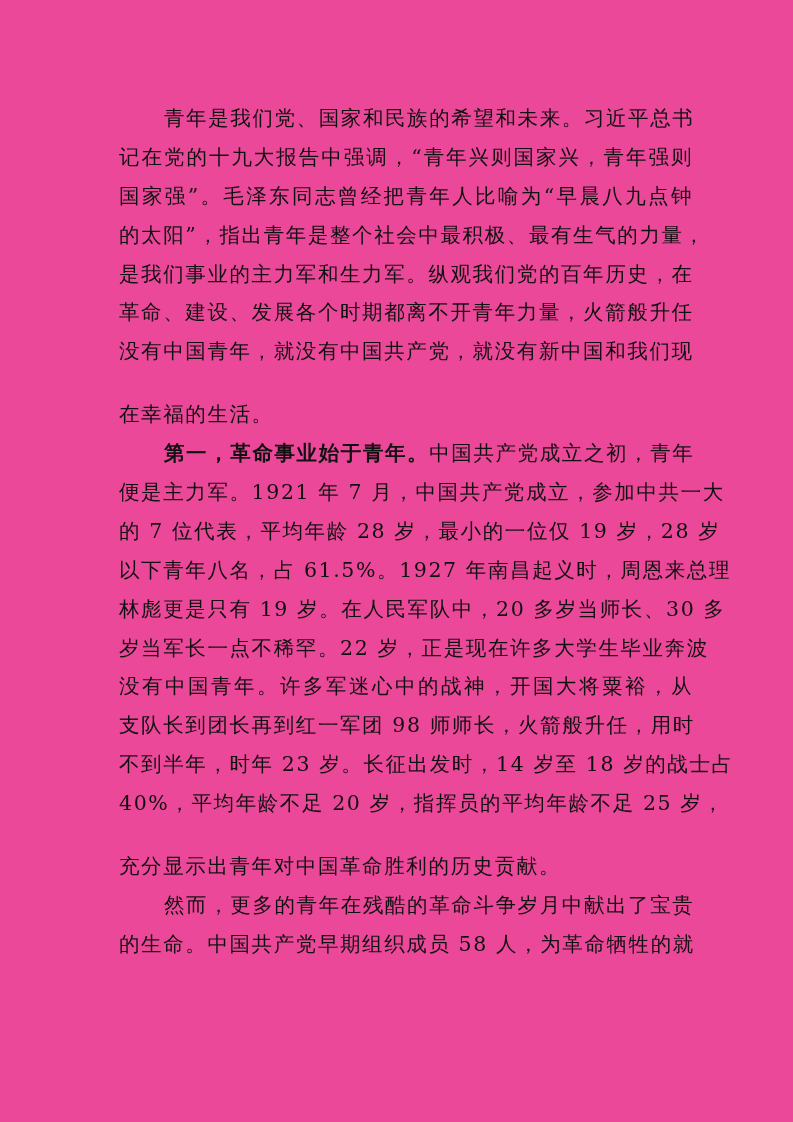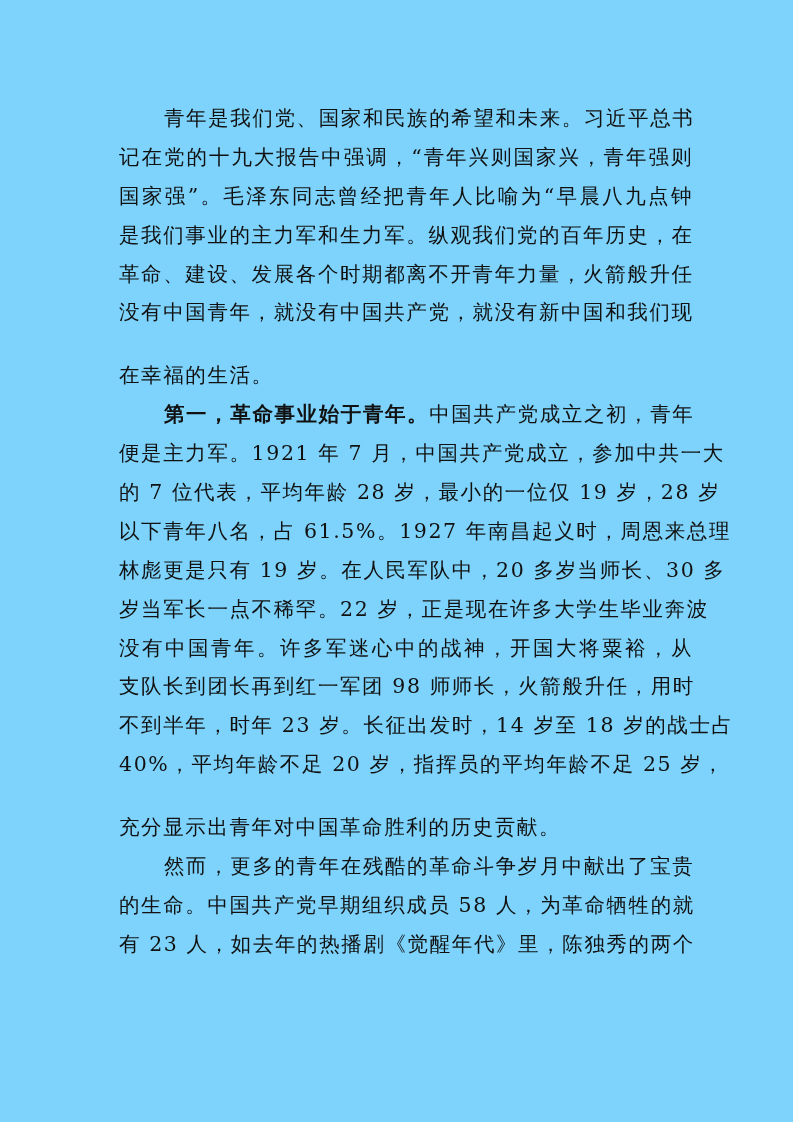--- a/index.html
+++ b/index.html
@@ -1,17 +1,17 @@
 <!DOCTYPE html>
 <html><head>
 <meta charset="utf-8">
 <style>
   html, body { margin: 0; padding: 0; background: #ffffff; }
   body { width: 793px; height: 1122px; overflow: hidden; position: relative; }
-  .page { position: absolute; left: 0; top: 0; width: 793px; height: 1122px; background: #7dd3fc; }
+  .page { position: absolute; left: 0; top: 0; width: 793px; height: 1122px; background: #ec4899; }
   .content {
     position: absolute; left: 119px; top: 99px; width: 574px;
     font-family: "DejaVu Serif", "Liberation Serif", serif;
     font-size: 20.5px; line-height: 38.9px; color: #111;
     letter-spacing: 1.6px;
   }
   .line { display: block; white-space: nowrap; height: 38.9px; text-align: justify; text-align-last: justify; }
   .line.last { text-align-last: left; margin-top: 24px; }
   .indent { padding-left: 45px; }
   .bold { font-weight: bold; }
@@ -19,20 +19,21 @@
 </head>
 <body>
 
 <div class="page">
   <div class="content">
 
     <div>
       <span class="line indent">青年是我们党、国家和民族的希望和未来。习近平总书</span>
       <span class="line">记在党的十九大报告中强调，“青年兴则国家兴，青年强则</span>
       <span class="line">国家强”。毛泽东同志曾经把青年人比喻为“早晨八九点钟</span>
+      <span class="line">的太阳”，指出青年是整个社会中最积极、最有生气的力量，</span>
       <span class="line">是我们事业的主力军和生力军。纵观我们党的百年历史，在</span>
       <span class="line">革命、建设、发展各个时期都离不开青年力量，火箭般升任</span>
       <span class="line">没有中国青年，就没有中国共产党，就没有新中国和我们现</span>
       <span class="line last">在幸福的生活。</span>
     </div>
 
     <div>
       <span class="line indent"><span class="bold">第一，革命事业始于青年。</span><span>中国共产党成立之初，青年</span></span>
       <span class="line">便是主力军。1921 年 7 月，中国共产党成立，参加中共一大</span>
       <span class="line">的 7 位代表，平均年龄 28 岁，最小的一位仅 19 岁，28 岁</span>
@@ -42,17 +43,16 @@
       <span class="line">没有中国青年。许多军迷心中的战神，开国大将粟裕，从</span>
       <span class="line">支队长到团长再到红一军团 98 师师长，火箭般升任，用时</span>
       <span class="line">不到半年，时年 23 岁。长征出发时，14 岁至 18 岁的战士占</span>
       <span class="line">40%，平均年龄不足 20 岁，指挥员的平均年龄不足 25 岁，</span>
       <span class="line last">充分显示出青年对中国革命胜利的历史贡献。</span>
     </div>
 
     <div>
       <span class="line indent">然而，更多的青年在残酷的革命斗争岁月中献出了宝贵</span>
       <span class="line">的生命。中国共产党早期组织成员 58 人，为革命牺牲的就</span>
-      <span class="line">有 23 人，如去年的热播剧《觉醒年代》里，陈独秀的两个</span>
     </div>
 
   </div>
 </div>
 
 </body></html>

